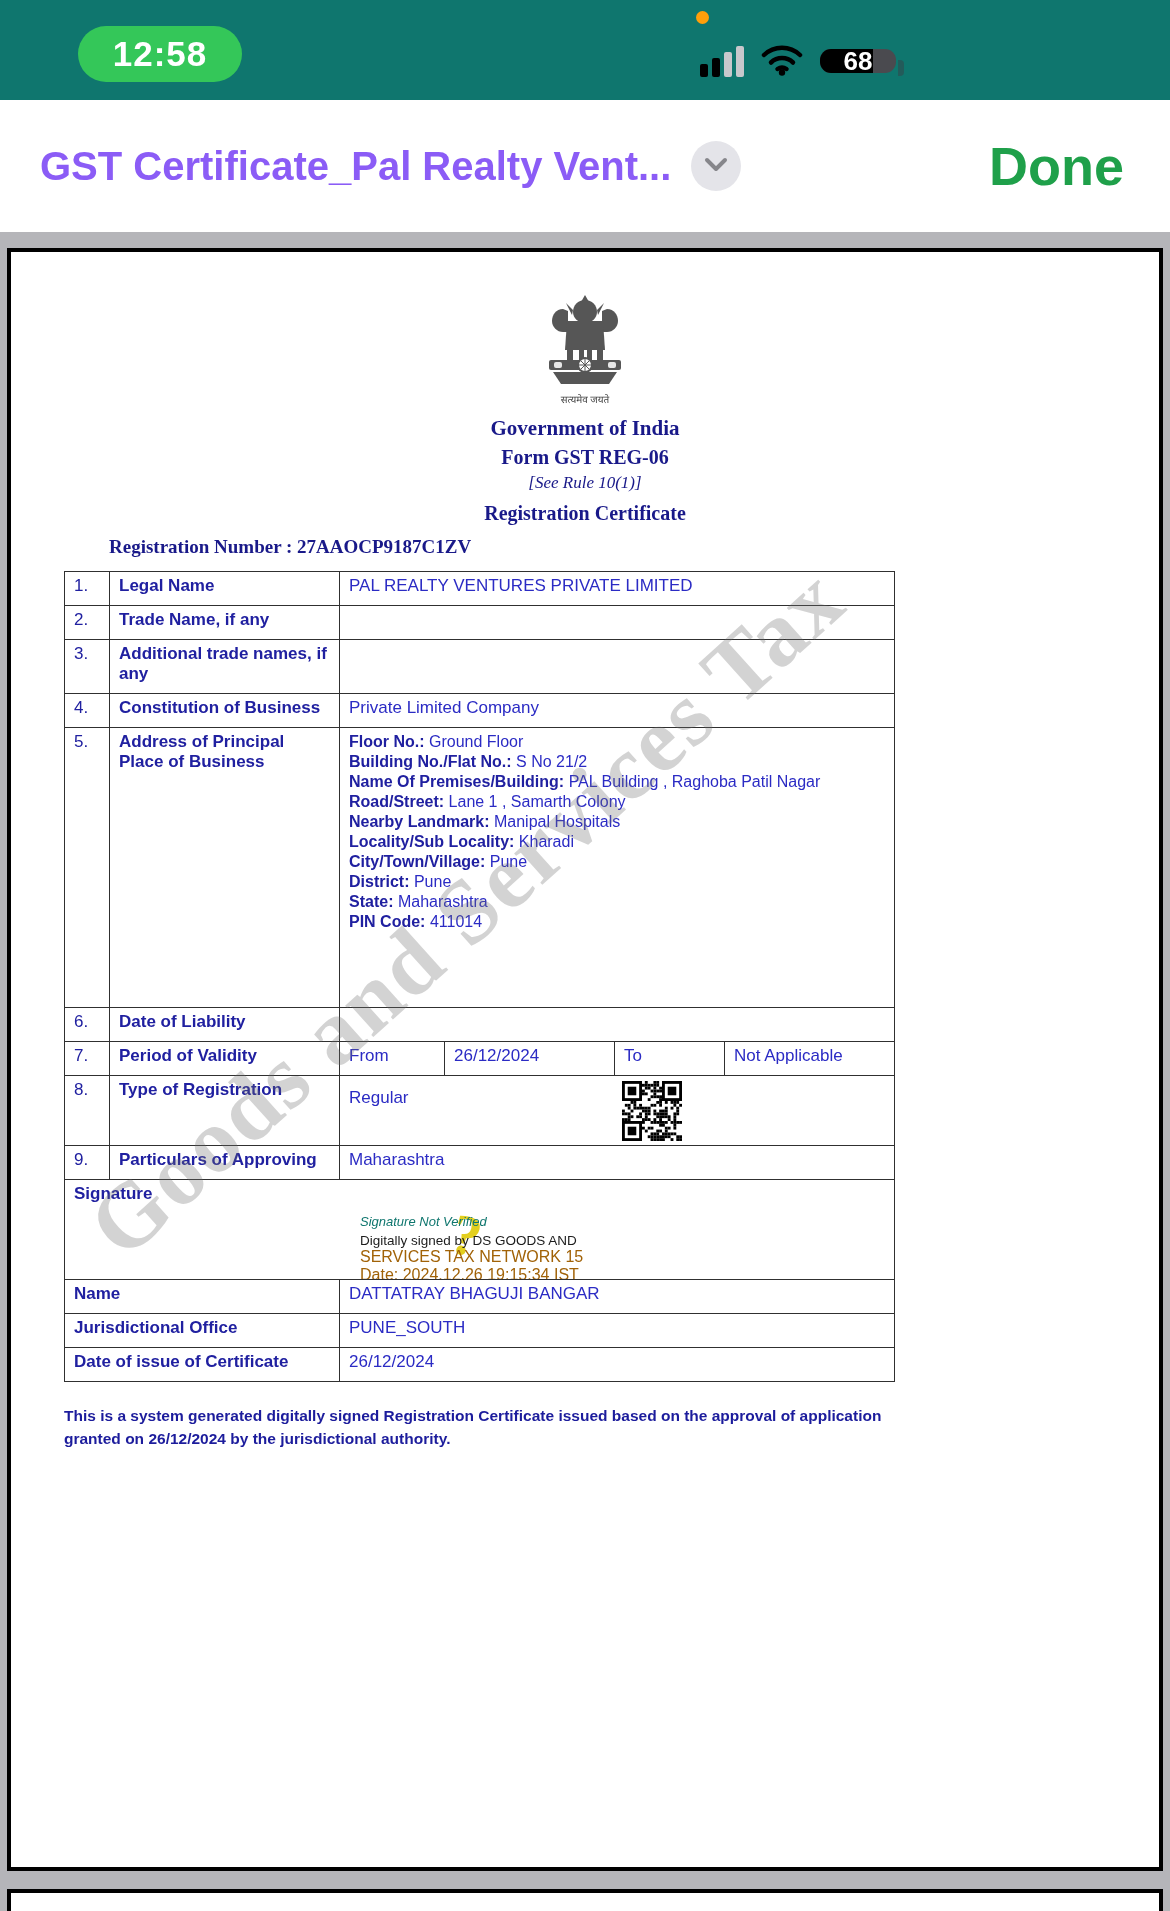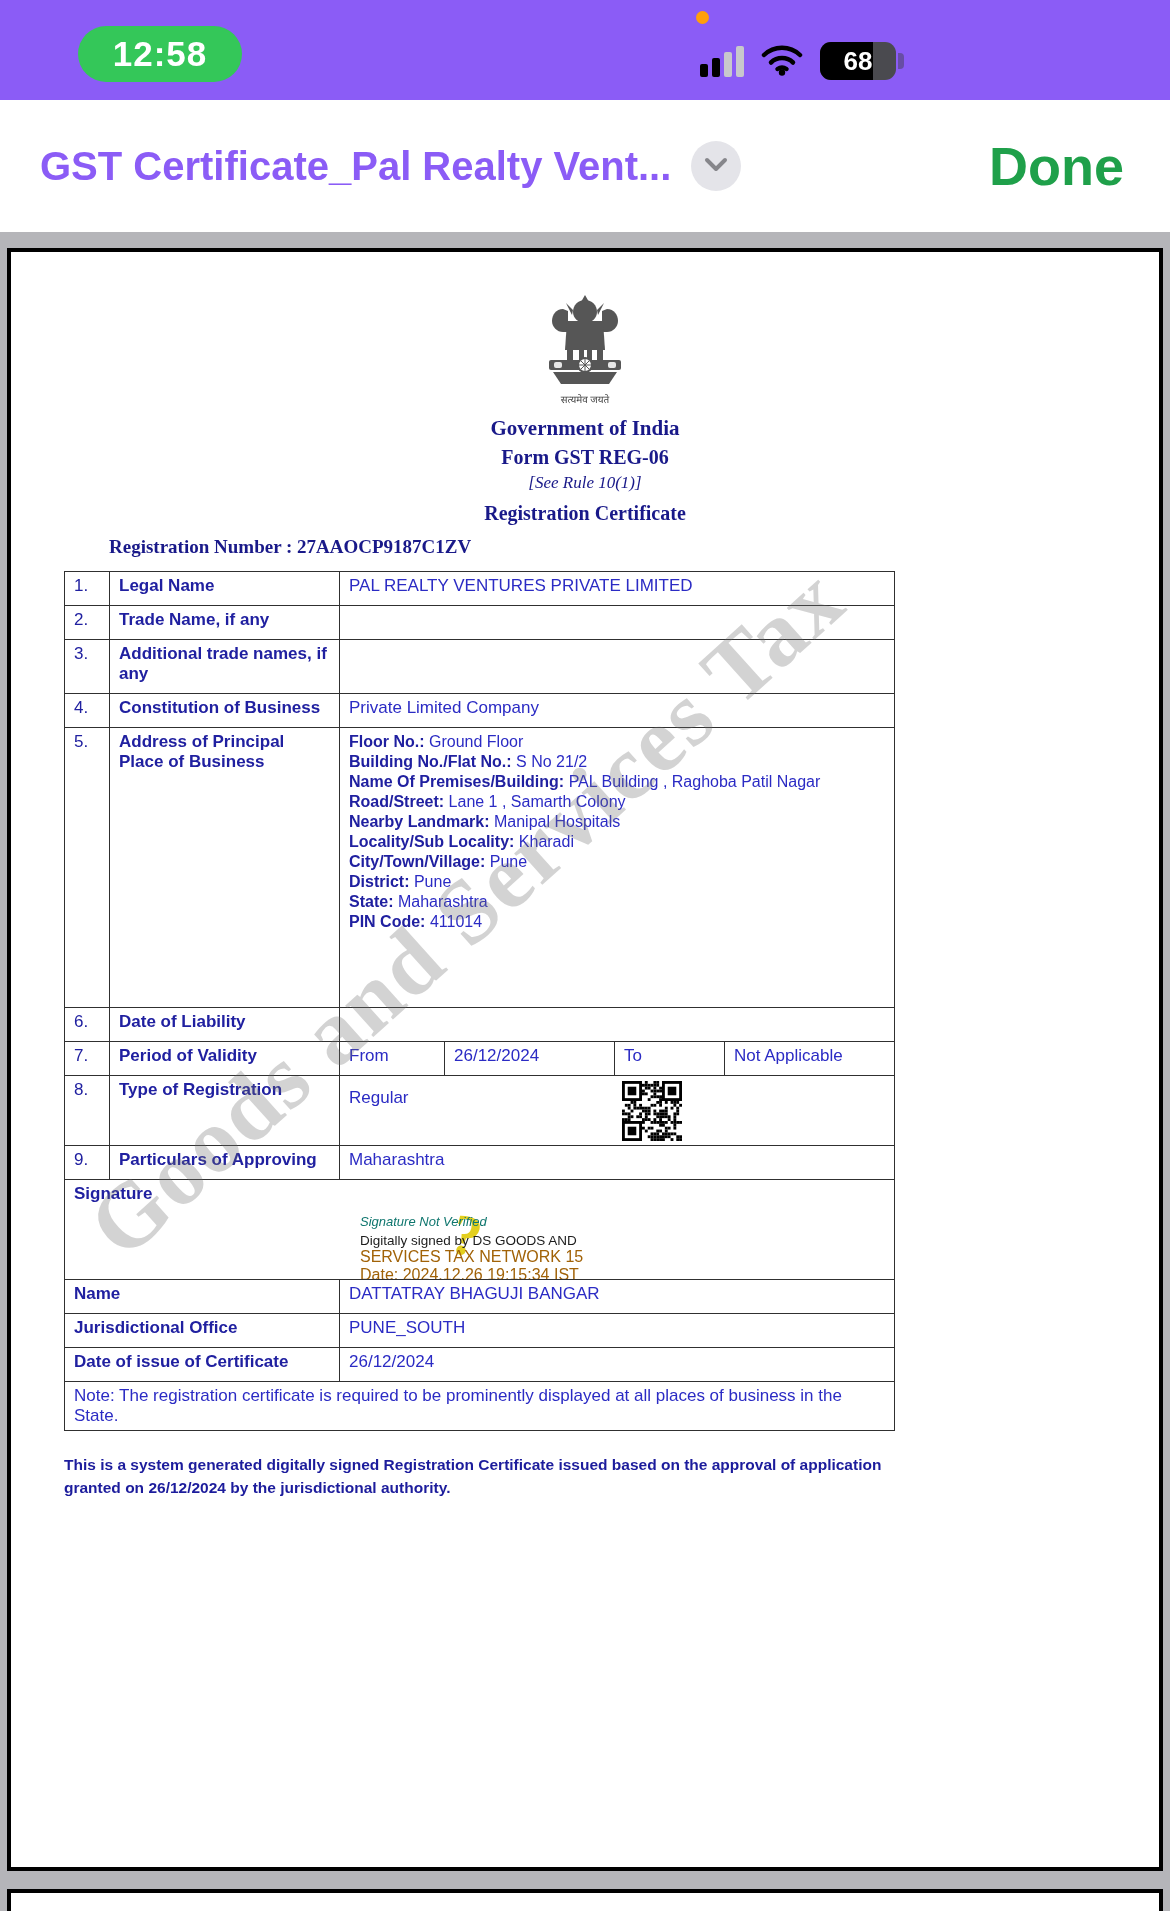--- a/index.html
+++ b/index.html
@@ -1,33 +1,33 @@
 <!DOCTYPE html>
 <html><head>
 <meta charset="utf-8">
 <style>
   * { margin:0; padding:0; box-sizing:border-box; }
   html,body { background:#fff; }
   body { width:1170px; font-family:"Liberation Sans", sans-serif; }
   .screen { width:1170px; height:1911px; overflow:hidden; background:#fff; display:flex; flex-direction:column; position:relative; }
 
   
-  .status-bar { height:100px; position:relative; flex:none; background:#8b5cf6; }
+  .status-bar { height:100px; position:relative; flex:none; background:#0f766e; }
   .time-pill { position:absolute; left:78px; top:26px; width:164px; height:56px; border-radius:28px;
                background:#34c759; color:#fff; font-size:35px; font-weight:bold;
                display:flex; align-items:center; justify-content:center; letter-spacing:1px; }
   .mic-dot { position:absolute; left:696px; top:11px; width:13px; height:13px; border-radius:50%; background:#ff9f0a; }
   .status-right { position:absolute; left:700px; top:40px; height:42px; display:flex; align-items:center; gap:16px; }
   .signal { display:flex; align-items:flex-end; gap:4px; height:32px; }
   .signal span { width:8px; border-radius:2px; }
   .sig-b1 { height:13px; background:#000; }
   .sig-b2 { height:19px; background:#000; }
   .sig-b3 { height:25px; background:#c8c8cc; }
   .sig-b4 { height:31px; background:#c8c8cc; }
-  .battery { width:76px; height:38px; border-radius:11px; background:#4a4a4f; position:relative; }
+  .battery { width:76px; height:24px; border-radius:11px; background:#4a4a4f; position:relative; }
   .battery-fill { position:absolute; left:0; top:0; bottom:0; width:70%; background:#000; border-radius:11px 0 0 11px; }
   .battery-num { position:absolute; inset:0; display:flex; align-items:center; justify-content:center;
                  color:#fff; font-size:26px; font-weight:bold; z-index:2; }
   .battery-nub { position:absolute; right:-8px; top:11px; width:6px; height:16px; background:rgba(60,60,67,0.45);
                  border-radius:0 4px 4px 0; }
 
   
   .nav-bar { height:132px; display:flex; align-items:center; padding:0 46px 0 40px; background:#fff; flex:none; }
   .nav-title { font-size:40px; font-weight:bold; color:#8b5cf6; max-width:660px; white-space:nowrap; overflow:hidden; }
   .chevron-btn { width:50px; height:50px; border-radius:50%; background:#e4e4e9; display:flex;
@@ -413,23 +413,20 @@
           </tr>
           <tr style="height:34px">
             <td class="lbl" colspan="2">Jurisdictional Office</td>
             <td class="val" colspan="4">PUNE_SOUTH</td>
           </tr>
           <tr style="height:34px">
             <td class="lbl" colspan="2">Date of issue of Certificate</td>
             <td class="val" colspan="4">26/12/2024</td>
           </tr>
 
-          <tr style="height:46px">
-            <td class="note-cell" colspan="6">Note: The registration certificate is required to be prominently displayed at all places of business in the State.</td>
-          </tr>
         </tbody>
       </table>
 
       <div class="sys-note">This is a system generated digitally signed Registration Certificate issued based on the approval of application granted on 26/12/2024 by the jurisdictional authority.</div>
 
       <div class="watermark">Goods and Services Tax</div>
     </div>
 
     <div class="page-gap"></div>
     <div class="page-next"></div>

